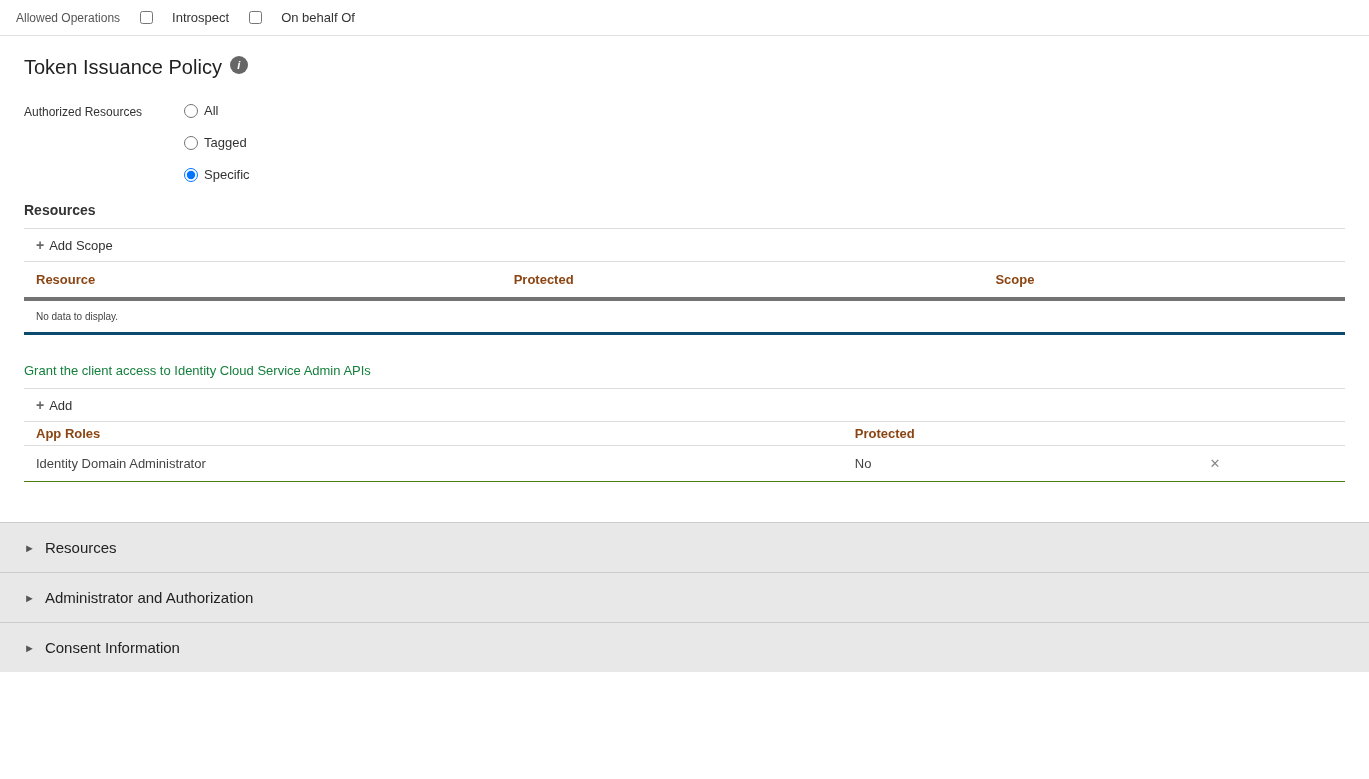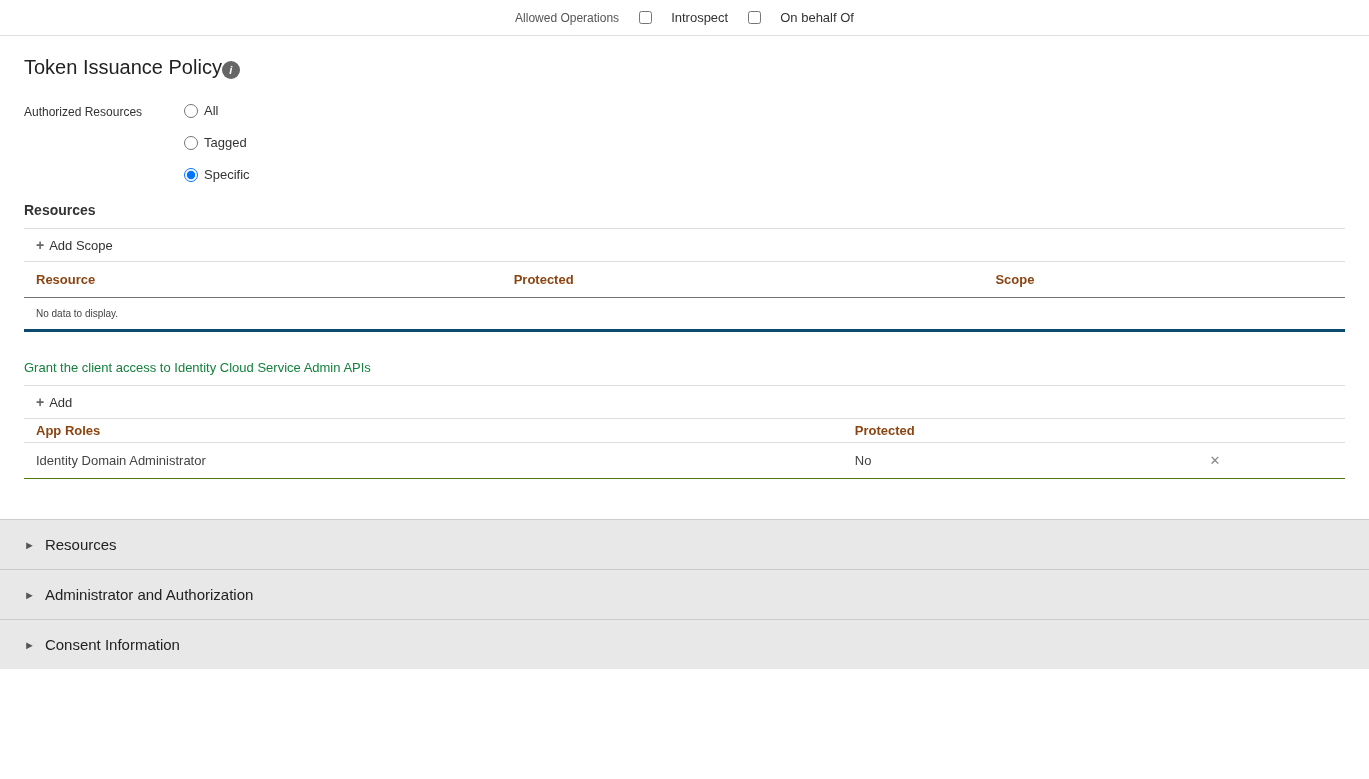--- a/index.html
+++ b/index.html
@@ -12,21 +12,20 @@
       min-height: 779px;
     }
 
     
     .top-bar {
       padding: 10px 16px;
       border-bottom: 1px solid #e0e0e0;
       display: flex;
       align-items: center;
       gap: 20px;
-      justify-content: center;
     }
     .top-bar-label {
       color: #555;
       font-size: 12px;
     }
     .checkbox-item {
       display: flex;
       align-items: center;
       gap: 19px;
       font-size: 13px;
@@ -41,21 +40,22 @@
       padding: 20px 24px;
       background: #fff;
     }
 
     
     .section-title {
       font-size: 20px;
       font-weight: 500;
       color: #222;
       display: flex;
-      align-items: flex-end;
+      align-items: flex-start;
+      gap: 8px;
       margin-bottom: 24px;
     }
     .info-icon {
       display: inline-flex;
       align-items: center;
       justify-content: center;
       width: 18px;
       height: 18px;
       border-radius: 50%;
       background: #666;
@@ -134,21 +134,21 @@
       width: 100%;
       border-collapse: collapse;
       margin-top: 0;
     }
     .data-table th {
       text-align: left;
       padding: 10px 12px;
       font-size: 13px;
       font-weight: 600;
       color: #8B4513;
-      border-bottom: 1px solid #737373;
+      border-bottom: 4px solid #737373;
       border-top: 1px solid #ddd;
     }
     .data-table td {
       padding: 10px 12px;
       font-size: 10px;
       border-bottom: 3px solid #0c4a6e;
       color: #444;
     }
     .no-data {
       color: #555;

